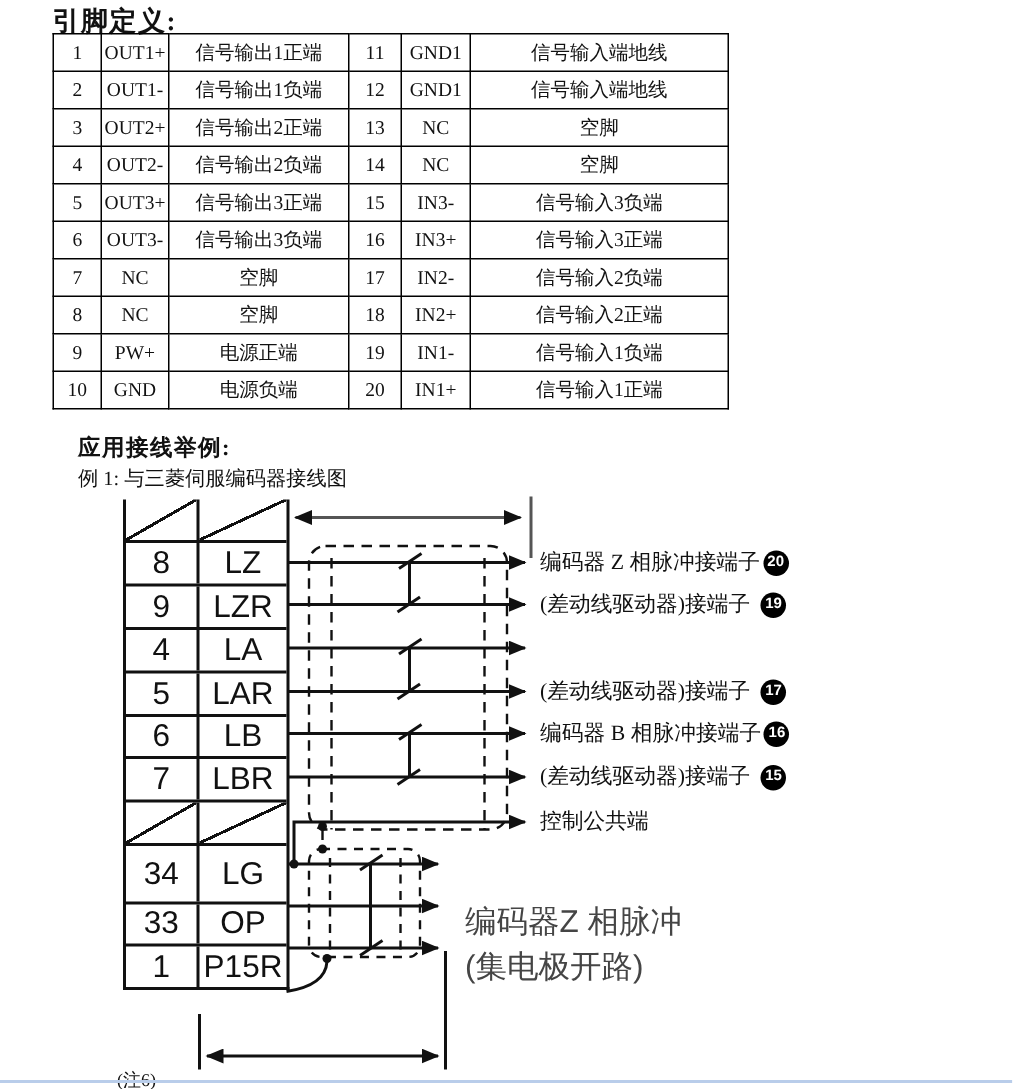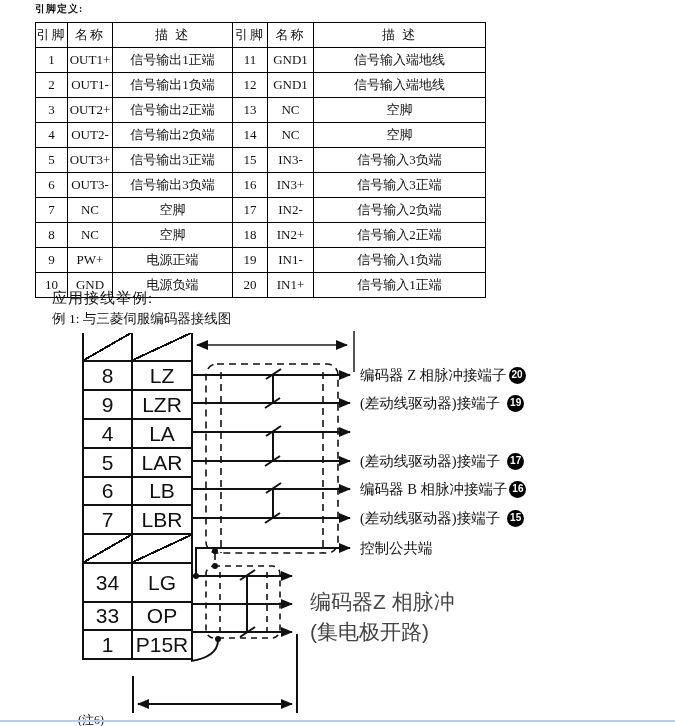--- a/index.html
+++ b/index.html
@@ -1,20 +1,20 @@
 <!DOCTYPE html>
 <html><head>
 <meta charset="utf-8">
 <style>
   html,body{margin:0;padding:0;background:#fff;}
   .page{position:relative;width:675px;height:726px;background:#ffffff;overflow:hidden;
         font-family:"Liberation Serif","DejaVu Serif",serif;color:#111;}
   
-  .h-pin{position:absolute;left:35px;top:2px;font-size:10px;font-weight:bold;letter-spacing:1px;}
-  .h-wiring{position:absolute;left:52px;top:289px;font-size:15px;font-weight:normal;letter-spacing:1px;}
+  .h-pin{position:absolute;left:35px;top:2px;font-size:18px;font-weight:bold;letter-spacing:1px;}
+  .h-wiring{position:absolute;left:52px;top:289px;font-size:15px;font-weight:bold;letter-spacing:1px;}
   .h-example{position:absolute;left:52px;top:310px;font-size:13.5px;}
   
   table.pins{position:absolute;left:35px;top:22px;width:450px;border-collapse:collapse;
              table-layout:fixed;font-size:13px;}
   table.pins td,table.pins th{border:1px solid #000;text-align:center;height:24px;
              padding:0;font-weight:normal;overflow:hidden;white-space:nowrap;}
   table.pins th{letter-spacing:2px;}
   col.c-pin{width:32px;} col.c-name{width:45px;} col.c-desc1{width:120px;}
   col.c-pin2{width:35px;} col.c-name2{width:46px;} col.c-desc2{width:172px;}
   
@@ -30,21 +30,21 @@
   .diag{background-image:linear-gradient(to bottom right,
         transparent calc(50% - 1px),#111 calc(50% - 1px),#111 calc(50% + 1px),transparent calc(50% + 1px));}
   
   .wlabel{position:absolute;left:360px;height:18px;line-height:18px;font-size:14.5px;
           white-space:nowrap;display:flex;align-items:center;}
   .badge{display:inline-flex;align-items:center;justify-content:center;width:17px;height:17px;
          border-radius:50%;background:#000;color:#fff;font-size:10px;font-weight:bold;
          font-family:"Liberation Sans",sans-serif;margin-left:2px;flex:none;}
   .badge.gap{margin-left:7px;}
   .biglabel{position:absolute;left:310px;font-size:21px;color:#454545;white-space:nowrap;
-            font-family:"Liberation Sans","DejaVu Sans",sans-serif;}
+            font-family:"Liberation Sans","DejaVu Sans",sans-serif;margin-top:12px;}
   .dist{position:absolute;left:150px;top:675px;width:140px;text-align:center;font-size:21px;
         color:#222;font-family:"Liberation Sans","DejaVu Sans",sans-serif;}
   .note{position:absolute;left:78px;top:664px;font-size:12px;margin-top:48px;}
   .accent-line{position:absolute;left:0;top:720px;width:675px;height:2px;background:#b9cdea;}
   svg.wires{position:absolute;left:0;top:325px;}
 </style>
 </head>
 <body>
 
 <div class="page">
@@ -54,28 +54,20 @@
   <table class="pins">
     <colgroup>
       <col class="c-pin">
         <col class="c-name">
         <col class="c-desc1">
       <col class="c-pin2">
         <col class="c-name2">
         <col class="c-desc2">
     </colgroup>
     <tbody>
-        <tr>
-      <th>引脚</th>
-      <th>名称</th>
-      <th>描 述</th>
-      <th>引脚</th>
-      <th>名称</th>
-      <th>描 述</th>
-    </tr>
     <tr>
       <td>1</td>
       <td>OUT1+</td>
       <td>信号输出1正端</td>
       <td>11</td>
       <td>GND1</td>
       <td>信号输入端地线</td>
     </tr>
     <tr>
       <td>2</td>

